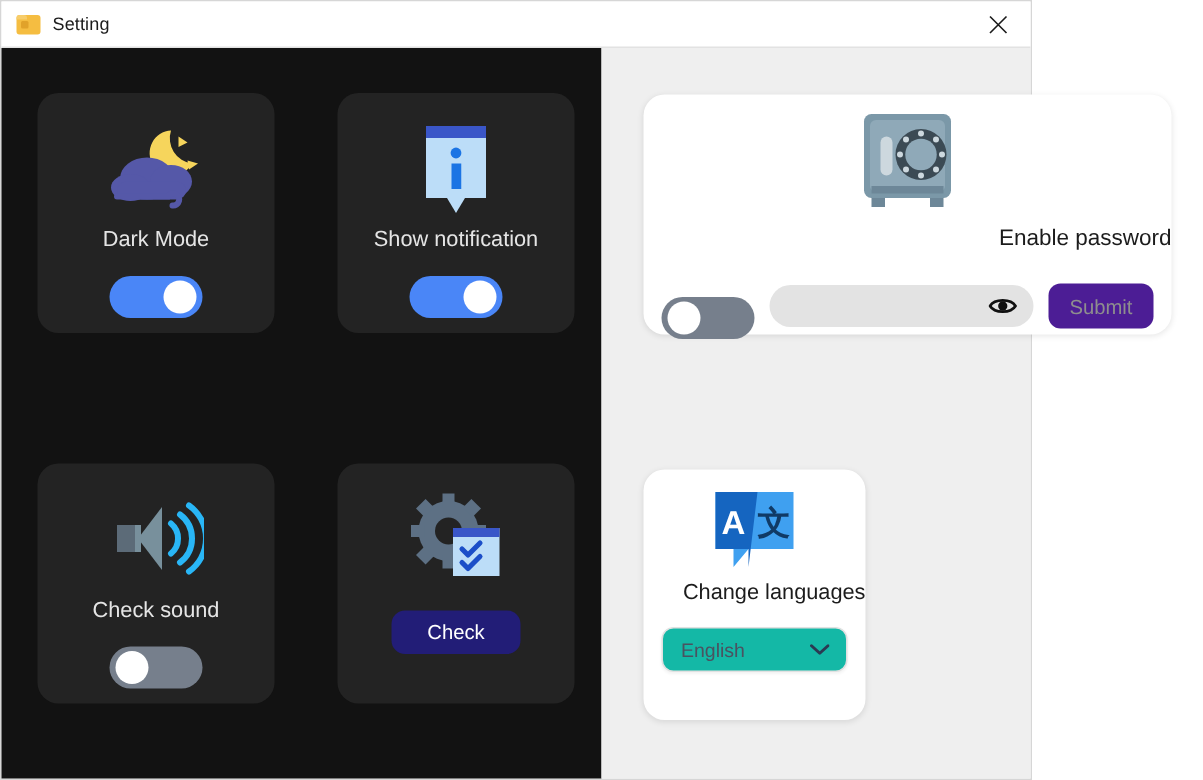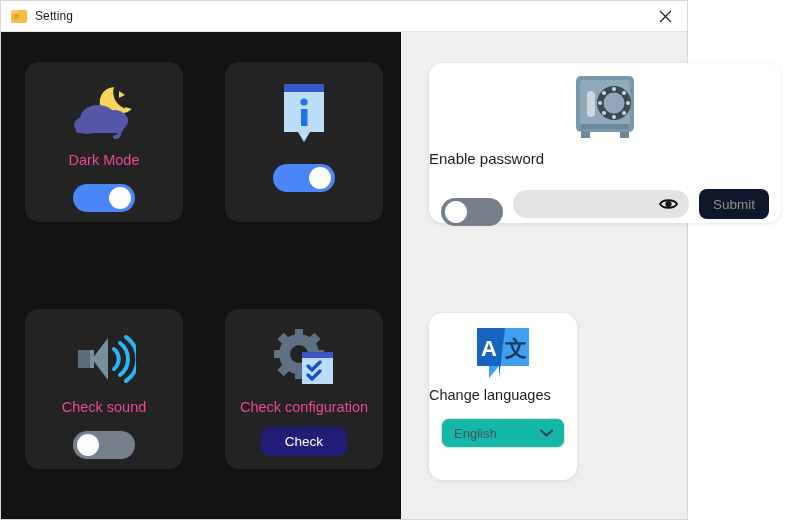--- a/index.html
+++ b/index.html
@@ -63,21 +63,21 @@
   }
   .dcard {
     background: #232323;
     border-radius: 14px;
     display: flex; flex-direction: column;
     align-items: center; justify-content: flex-start;
     padding-top: 14px;
   }
   .dcard .icon-wrap { height: 72px; display: flex; align-items: center; justify-content: center; }
   .dcard .label {
-    color: #ec4899; font-size: 14.5px; margin-top: 4px;
+    color: #e5e5e5; font-size: 14.5px; margin-top: 4px;
     text-align: center; white-space: nowrap;
   }
 
   
   .toggle {
     width: 62px; height: 28px; border-radius: 14px;
     position: relative; margin-top: 16px; cursor: pointer;
     display: block;
   }
   .toggle.on { background: #4a86f7; }
@@ -102,21 +102,21 @@
   .lcard {
     position: absolute;
     background: #ffffff;
     border-radius: 14px;
     box-shadow: 0 1px 4px rgba(0,0,0,.10);
   }
   #pwd-card { left: 28px; top: 31px; width: 352px; height: 160px; }
   #lang-card { left: 28px; top: 281px; width: 148px; height: 167px; }
 
   .lcard .icon-wrap { display: flex; align-items: center; justify-content: center; }
-  .lcard .label { text-align: left; color: #1c1c1c; }
+  .lcard .label { text-align: right; color: #1c1c1c; }
 
   #pwd-card .icon-wrap { height: 84px; padding-top: 8px; }
   #pwd-card .label { font-size: 15px; margin-top: 3px; }
   .pwd-row {
     display: flex; align-items: center; gap: 10px;
     padding: 0 12px; margin-top: 15px;
   }
   .pwd-input-wrap {
     flex: 1; height: 28px; background: #e3e3e3;
     border-radius: 14px; position: relative;
@@ -128,21 +128,21 @@
     padding: 0 34px 0 14px;
     font-size: 13px; color: #222;
     font-family: "Liberation Sans", sans-serif;
   }
   .eye-icon {
     position: absolute; right: 11px; top: 50%;
     transform: translateY(-50%);
     cursor: pointer; display: flex;
   }
   .submit-btn {
-    background: #0f172a; color: #8e8e8e;
+    background: #4c1d95; color: #8e8e8e;
     border: none; border-radius: 8px;
     height: 30px; padding: 0 14px;
     font-size: 13.5px; cursor: default;
     font-family: "Liberation Sans", sans-serif;
   }
 
   #lang-card .icon-wrap { height: 72px; padding-top: 12px; }
   #lang-card .label { font-size: 14.5px; margin-top: 2px; white-space: nowrap; }
   .lang-select-wrap {
     margin: 15px auto 0; width: 124px; height: 30px;
@@ -198,20 +198,21 @@
         <div class="dcard">
           <div class="icon-wrap">
             <svg width="58" height="64" viewBox="0 0 58 64">
               <rect x="9" y="4" width="40" height="48" fill="#bcddf8"></rect>
               <rect x="9" y="4" width="40" height="8" fill="#3a56c8"></rect>
               <path d="M23 52 L29 62 L35 52 z" fill="#bcddf8"></path>
               <circle cx="29" cy="22" r="3.6" fill="#1b74e4"></circle>
               <rect x="26" y="29" width="6.5" height="17" fill="#1b74e4"></rect>
             </svg>
           </div>
+          <div class="label">Show notification</div>
           <div class="toggle on">
             <div class="knob"></div>
           </div>
         </div>
 
         <div class="dcard">
           <div class="icon-wrap">
             <svg width="64" height="58" viewBox="0 0 64 58">
               <rect x="6" y="20" width="14" height="18" fill="#5c6b78"></rect>
               <path d="M20 29 L36 8 L36 50 z" fill="#78909c"></path>
@@ -241,21 +242,20 @@
                 <rect x="7" y="38" width="9" height="8" transform="rotate(45 11 42)"></rect>
                 <rect x="38" y="38" width="9" height="8" transform="rotate(-45 43 42)"></rect>
               </g>
               <circle cx="27" cy="26" r="9" fill="#232323"></circle>
               <rect x="30" y="24" width="31" height="32" fill="#bcddf8"></rect>
               <rect x="30" y="24" width="31" height="6" fill="#3a56c8"></rect>
               <path d="M36 38 l4 4 l8 -8" stroke="#1b4ec8" stroke-width="3.4" fill="none" stroke-linecap="round" stroke-linejoin="round"></path>
               <path d="M36 47 l4 4 l8 -8" stroke="#1b4ec8" stroke-width="3.4" fill="none" stroke-linecap="round" stroke-linejoin="round"></path>
             </svg>
           </div>
-          <div class="label">Check configuration</div>
           <button class="check-btn">Check</button>
         </div>
 
       </div>
     </div>
 
     <div class="pane-light">
 
       <div class="lcard" id="pwd-card">
         <div class="icon-wrap">

